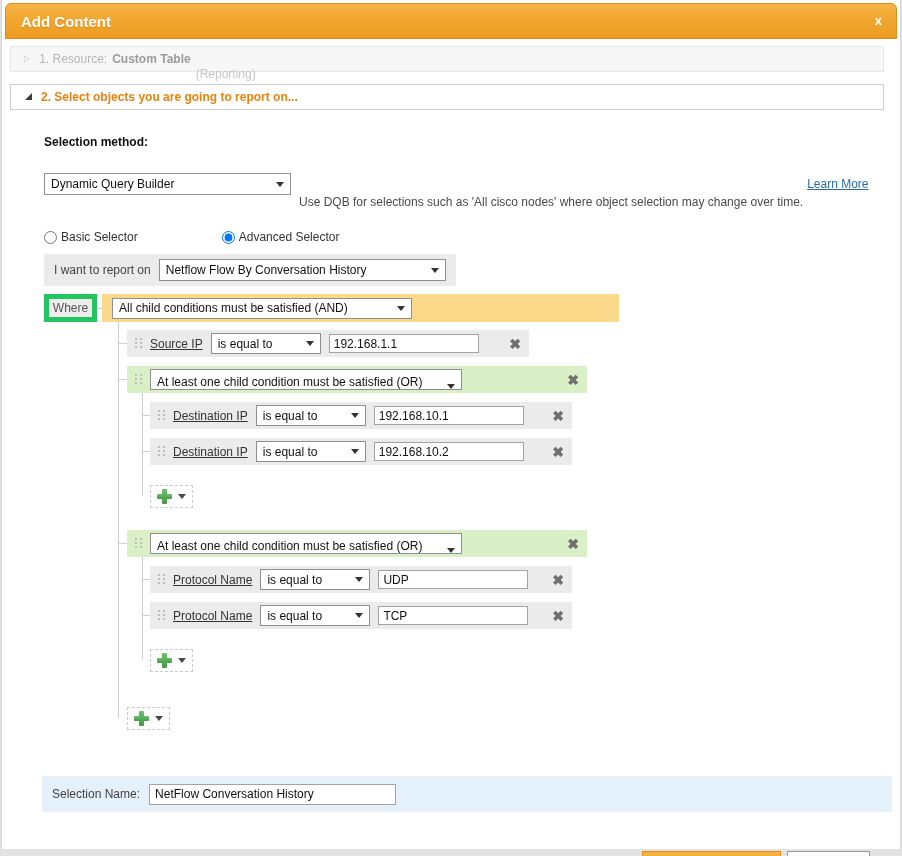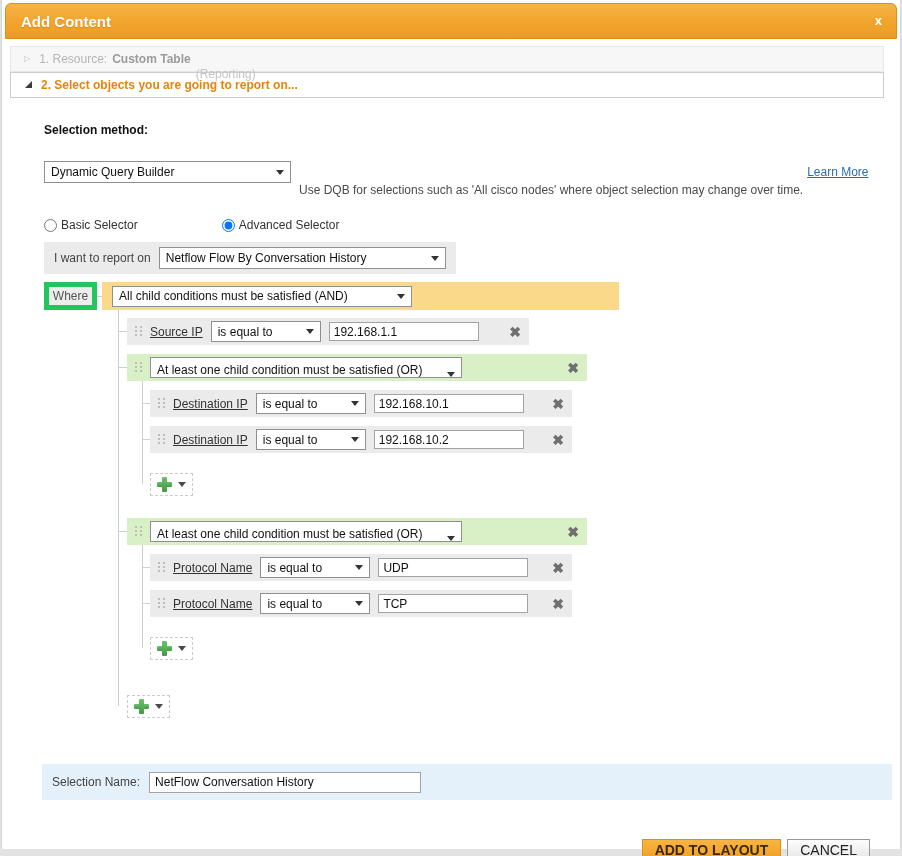--- a/index.html
+++ b/index.html
@@ -29,21 +29,21 @@
     font-size: 13px; cursor: pointer; line-height: 16px;
   }
   
   .content { padding: 0 8px; }
   .stepbar { margin: 7px 8px 0 0; height: 26px; line-height: 24px; font-size: 12px;
     display: flex; align-items: center; }
   .step1 { background: #f7f7f7; border: 1px solid #e7e7e7; color: #b5b5b5; margin-top: 7px; }
   .step1 .tri { color: #c3c3c3; font-size: 8px; margin: 0 9px 0 13px; }
   .step1 .res-bold { font-weight: bold; color: #9b9b9b; margin: 0 5px; }
   .step1 .res-suffix { color: #c4c4c4; margin-top: 30px; }
-  .step2 { background: #ffffff; border: 1px solid #cccccc; color: #e8830c; font-weight: bold; margin-top: 0; }
+  .step2 { background: #ffffff; border: 1px solid #cccccc; color: #e8830c; font-weight: bold; margin-top: 12px; }
   .step2 .tri2 { width: 0; height: 0; border-bottom: 7px solid #3a3a3a; border-left: 7px solid transparent;
     margin: 0 9px 2px 14px; }
   .inner { margin-left: 34px; margin-right: 8px; }
   .label-bold { font-size: 12px; font-weight: bold; color: #111; margin-top: 25px; }
   
   .sel { background: #ffffff; border: 1px solid #8f8f8f; height: 22px; font-size: 12px;
     display: inline-flex; align-items: center; justify-content: space-between;
     padding: 0 6px; color: #111; cursor: pointer; }
   .sel-caret { width: 0; height: 0; border-left: 4px solid transparent;
     border-right: 4px solid transparent; border-top: 5px solid #333333; margin-left: 6px; }
@@ -101,21 +101,21 @@
   .plus-glyph { width: 15px; height: 15px; position: relative; display: inline-block; }
   .plus-glyph::before { content: ''; position: absolute; top: 5px; left: 0; width: 15px; height: 5px;
     background: linear-gradient(#6cc26c, #449a44); border-radius: 1px; }
   .plus-glyph::after { content: ''; position: absolute; top: 0; left: 5px; width: 5px; height: 15px;
     background: linear-gradient(#6cc26c, #449a44); border-radius: 1px; }
   .plus-caret { width: 0; height: 0; border-left: 4px solid transparent; border-right: 4px solid transparent;
     border-top: 5px solid #4a4a4a; margin-left: 6px; }
   
   .sel-name-bar { margin-top: 46px; margin-left: 32px; background: #e4f1fa; height: 36px;
     display: flex; align-items: center; padding-left: 10px; font-size: 12px; color: #444; }
-  .sel-name-input { width: 272px; height: 21px; border: 1px solid #a3a3a3; font-size: 12px;
+  .sel-name-input { width: 247px; height: 21px; border: 1px solid #a3a3a3; font-size: 12px;
     padding: 0 5px; margin-left: 9px; font-family: "Liberation Sans", sans-serif; color: #111; }
   .footer { margin-top: 39px; display: flex; justify-content: flex-end; padding-right: 22px; gap: 6px; }
   .btn { font-size: 14px; height: 22px; padding: 0 12px; cursor: pointer;
     font-family: "Liberation Sans", sans-serif; display: inline-flex; align-items: center; }
   .btn-primary { background: linear-gradient(#f8b441, #ef9f25); border: 1px solid #dd9015;
     color: #3b2a05; font-weight: bold; }
   .btn-cancel { background: linear-gradient(#fdfdfd, #e6e6e6); border: 1px solid #999999; color: #222; }
 </style>
 </head>
 <body>

